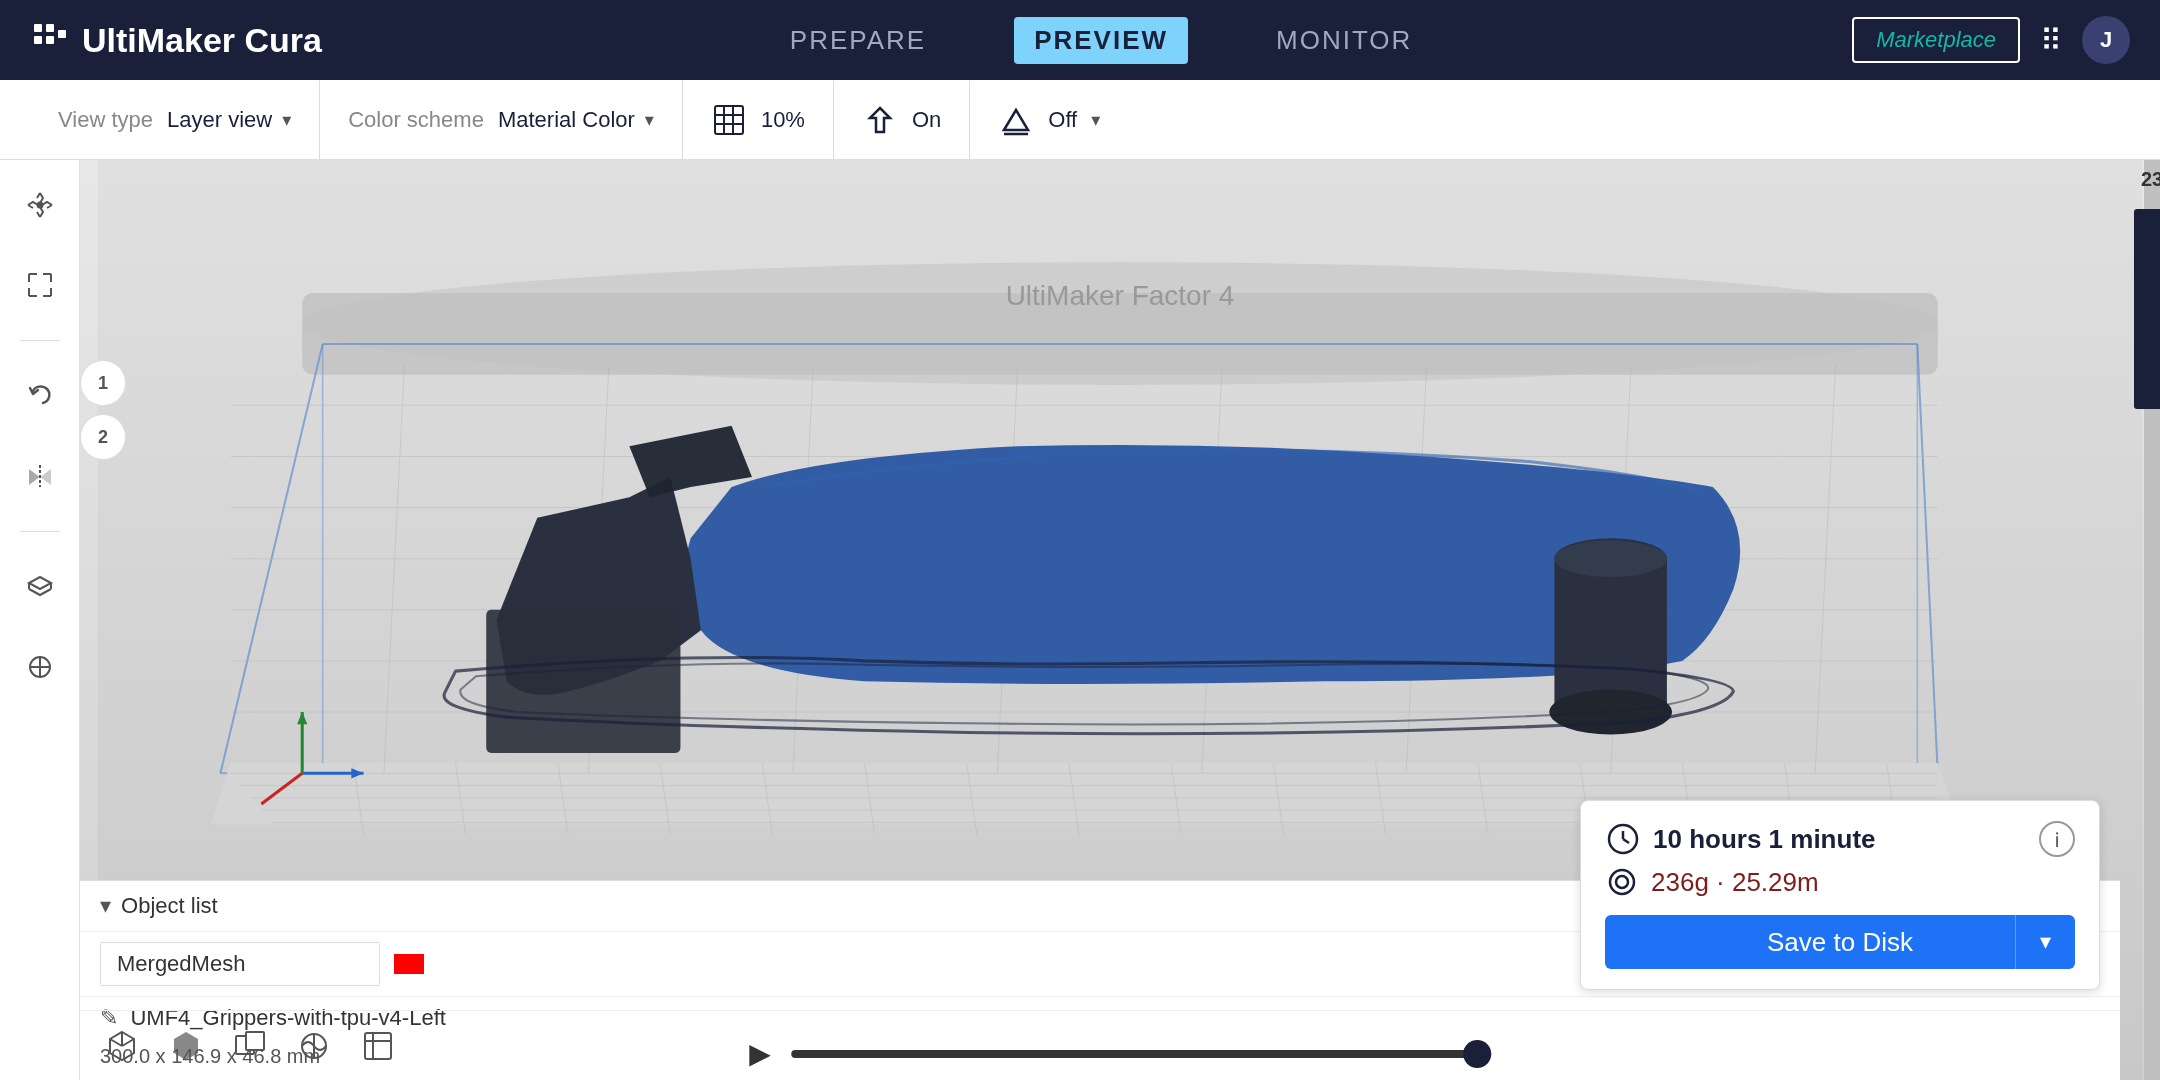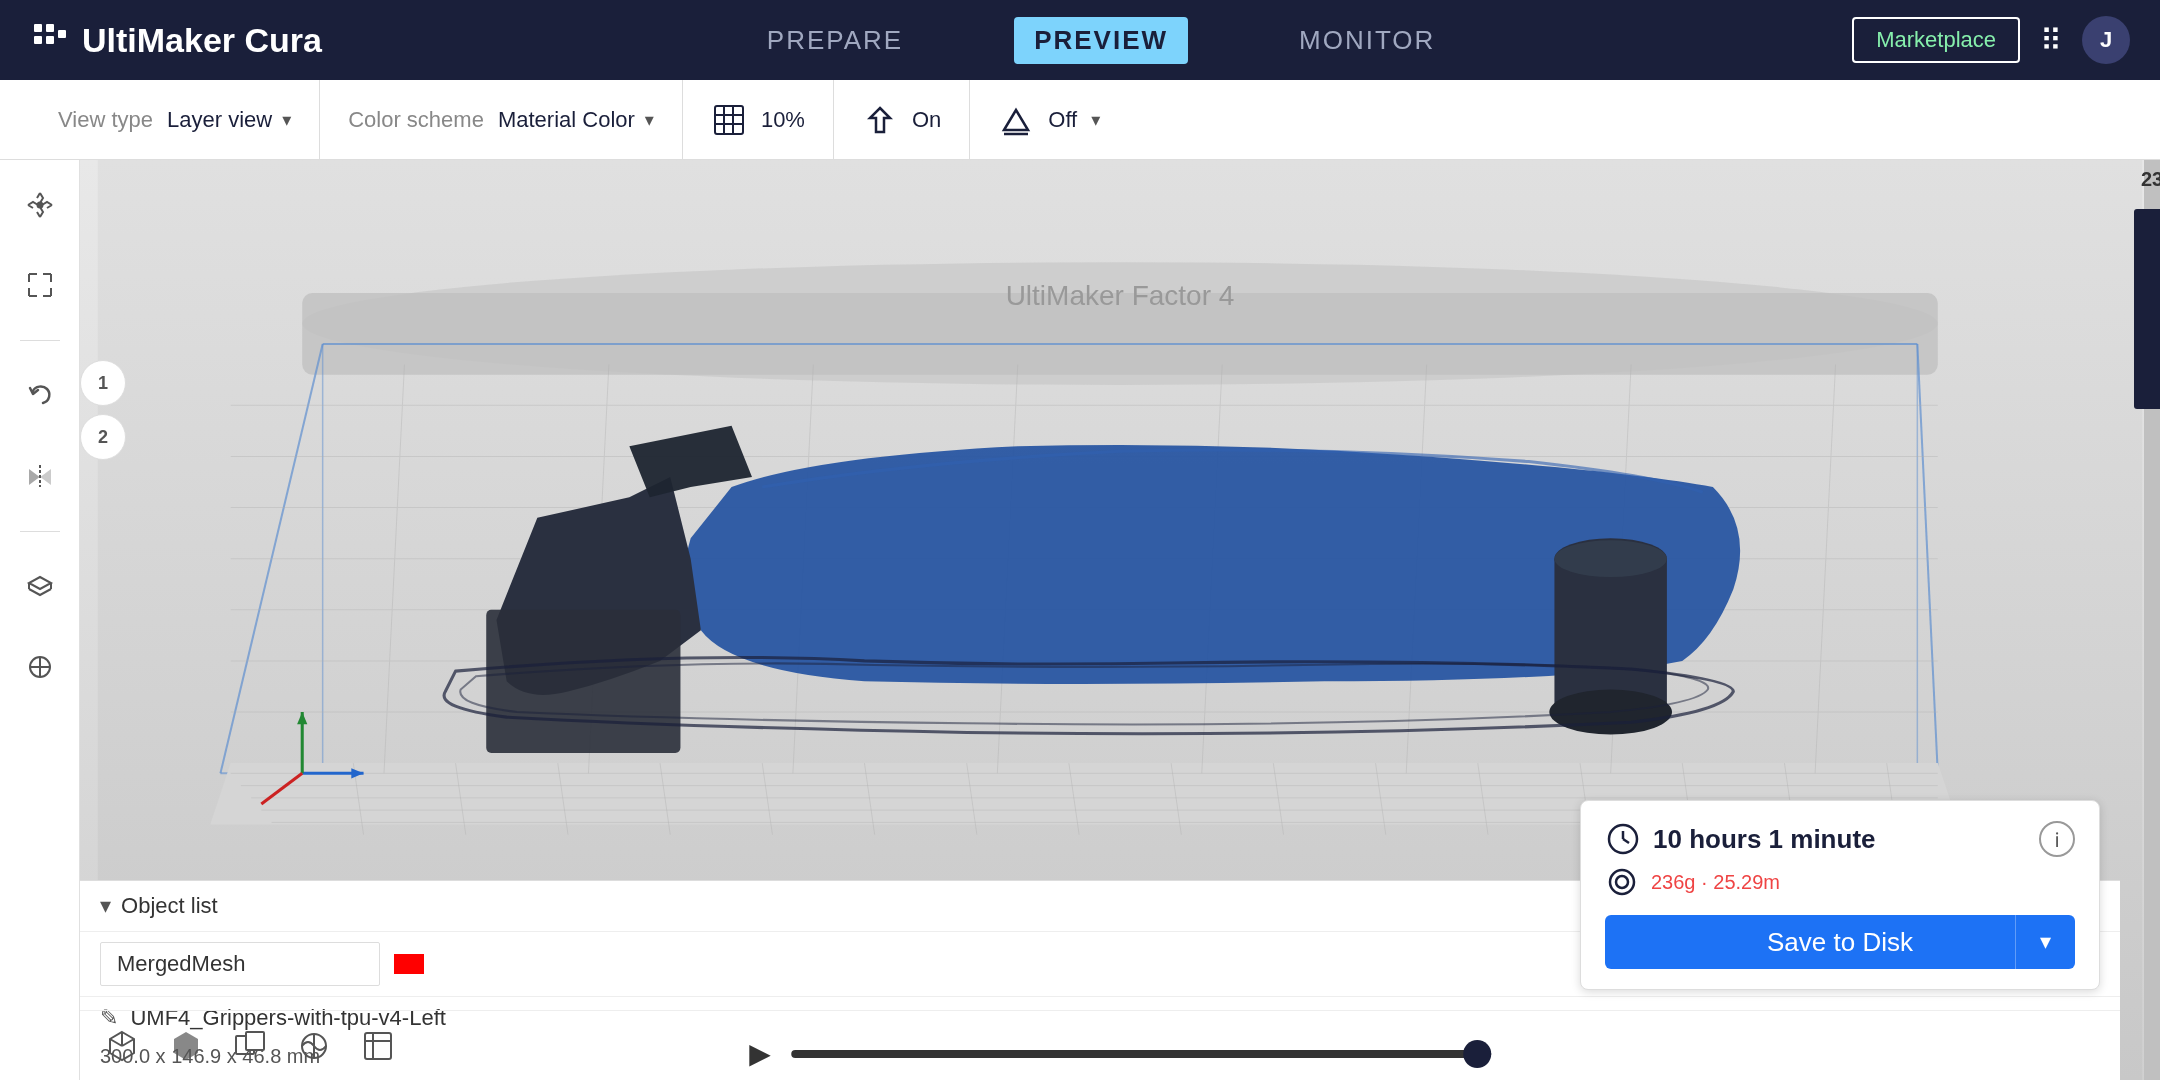--- a/index.html
+++ b/index.html
@@ -27,21 +27,21 @@
     }
     #logo-icon {
       width: 40px;
       height: 40px;
     }
     #nav-center {
       flex: 1;
       display: flex;
       align-items: flex-end;
       justify-content: center;
-      gap: 91px;
+      gap: 68px;
     }
     .nav-item {
       color: #a0a8c0;
       font-size: 26px;
       letter-spacing: 2px;
       cursor: pointer;
       padding: 8px 20px;
       text-transform: uppercase;
     }
     .nav-item.active {
@@ -50,26 +50,27 @@
       border-radius: 4px;
       font-weight: 600;
     }
     #nav-right {
       display: flex;
       align-items: center;
       gap: 20px;
     }
     #marketplace-btn {
       border: 2px solid white;
-      color: #86efac;
+      color: #14b8a6;
       padding: 8px 22px;
       font-size: 22px;
       border-radius: 4px;
       cursor: pointer;
       background: transparent;
+      font-style: italic;
     }
     #grid-icon-btn {
       color: white;
       font-size: 30px;
       cursor: pointer;
       background: none;
       border: none;
     }
     #user-avatar {
       width: 48px;
@@ -386,22 +387,22 @@
       font-size: 20px;
       cursor: pointer;
     }
     #info-material-row {
       display: flex;
       align-items: center;
       gap: 12px;
       margin-bottom: 16px;
     }
     #info-material-text {
-      font-size: 20px;
-      color: #ef4444;
+      font-size: 26px;
+      color: #7f1d1d;
     }
     #save-disk-btn {
       width: 100%;
       height: 54px;
       background: #1d72f5;
       border: none;
       border-radius: 6px;
       color: white;
       font-size: 26px;
       font-weight: 500;

